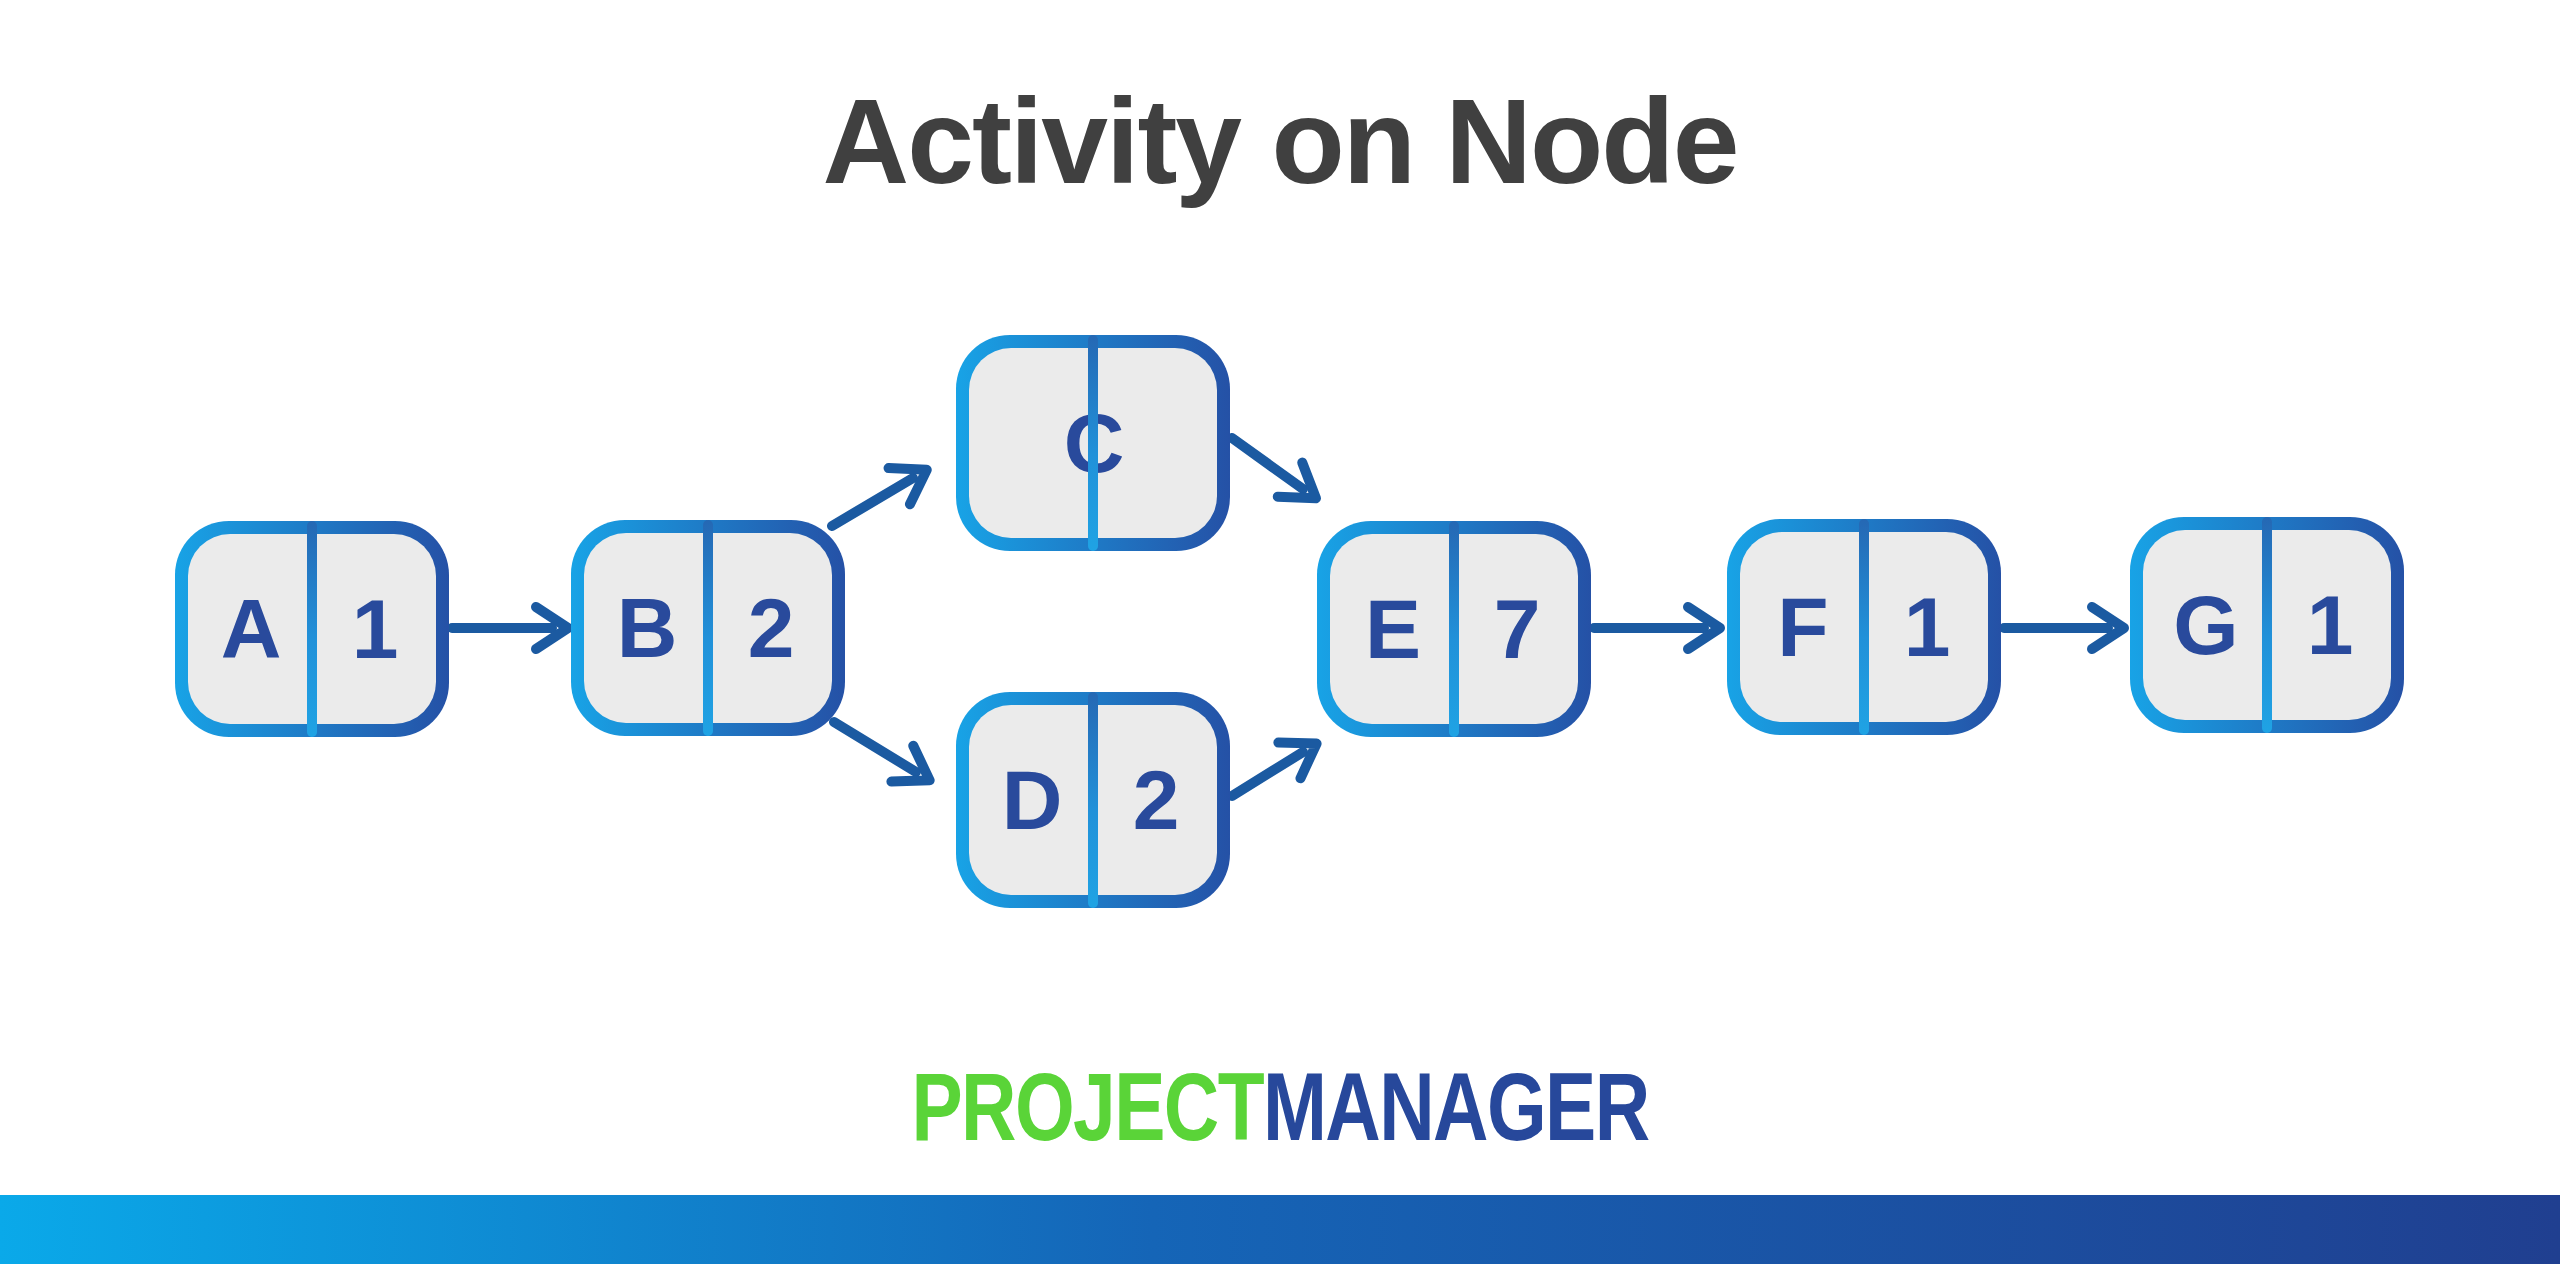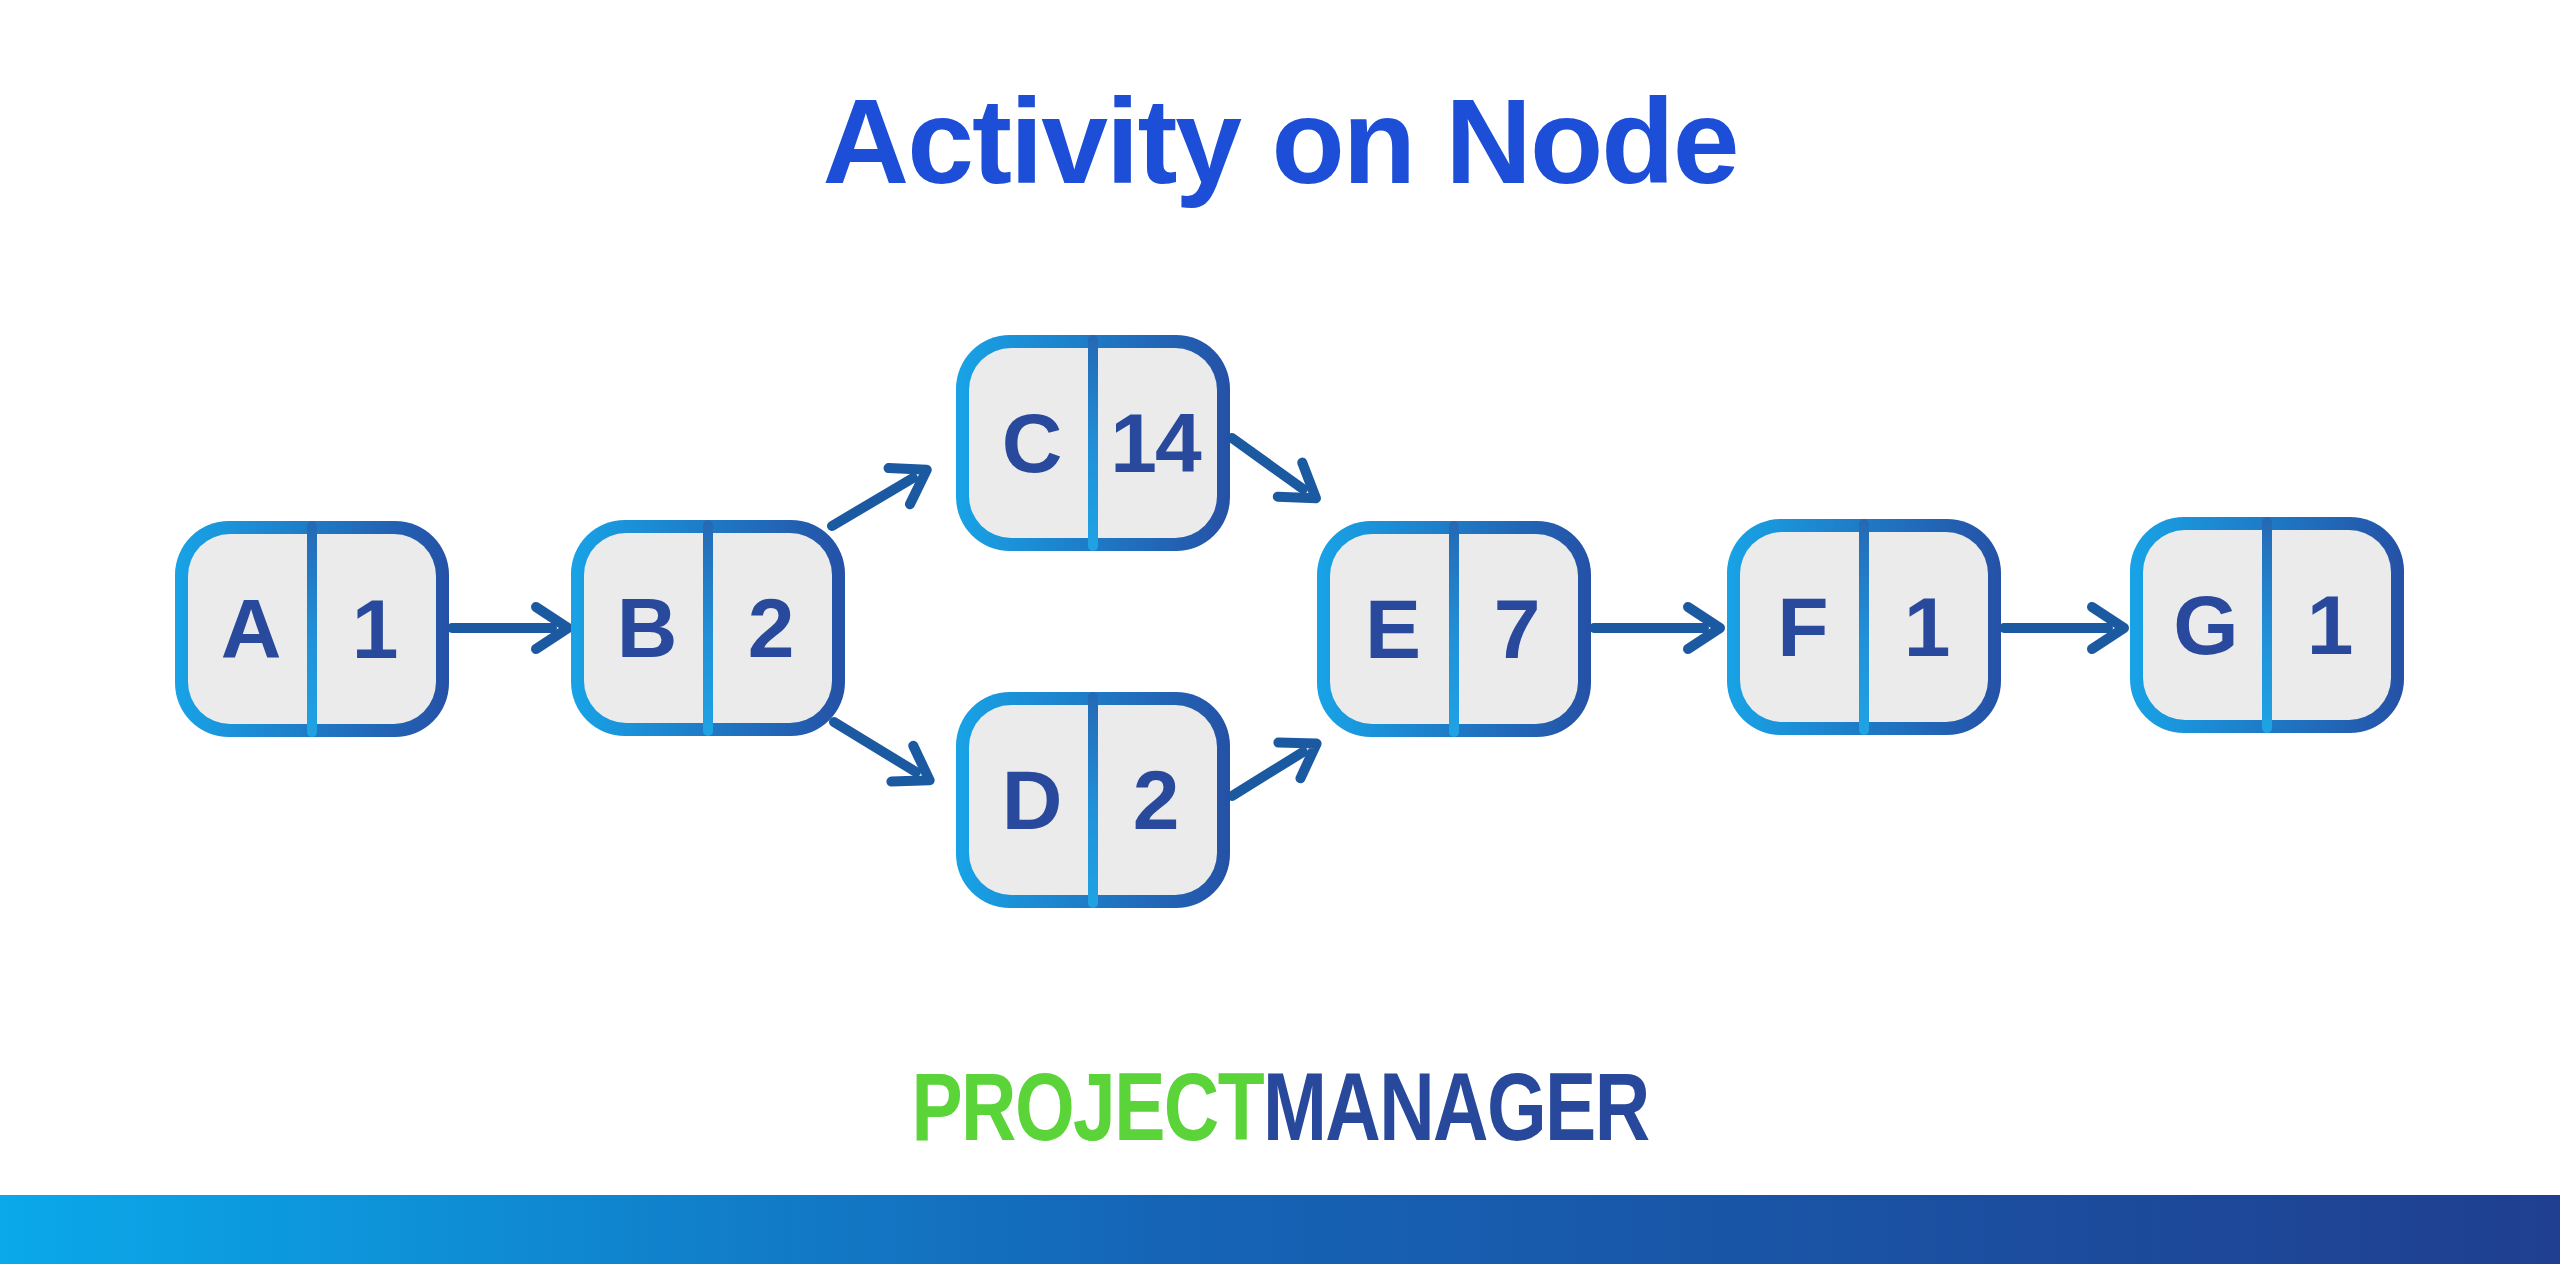--- a/index.html
+++ b/index.html
@@ -21,21 +21,21 @@
     position: absolute;
     left: 0;
     right: 0;
     top: 78px;
     margin: 0;
     text-align: center;
     font-size: 120px;
     line-height: 1.05;
     font-weight: bold;
     letter-spacing: -2px;
-    color: #1d4ed8;
+    color: #404040;
   }
 
   
   .edges {
     position: absolute;
     inset: 0;
   }
 
   
   .node {
@@ -148,23 +148,20 @@
       </div>
     </div>
     <div class="divider"></div>
   </div>
 
   <div class="node" style="left:956px; top:335px;">
     <div class="node-inner">
       <div class="cell">
         <span>C</span>
       </div>
-      <div class="cell">
-        <span>14</span>
-      </div>
     </div>
     <div class="divider"></div>
   </div>
 
   <div class="node" style="left:956px; top:692px;">
     <div class="node-inner">
       <div class="cell">
         <span>D</span>
       </div>
       <div class="cell">

